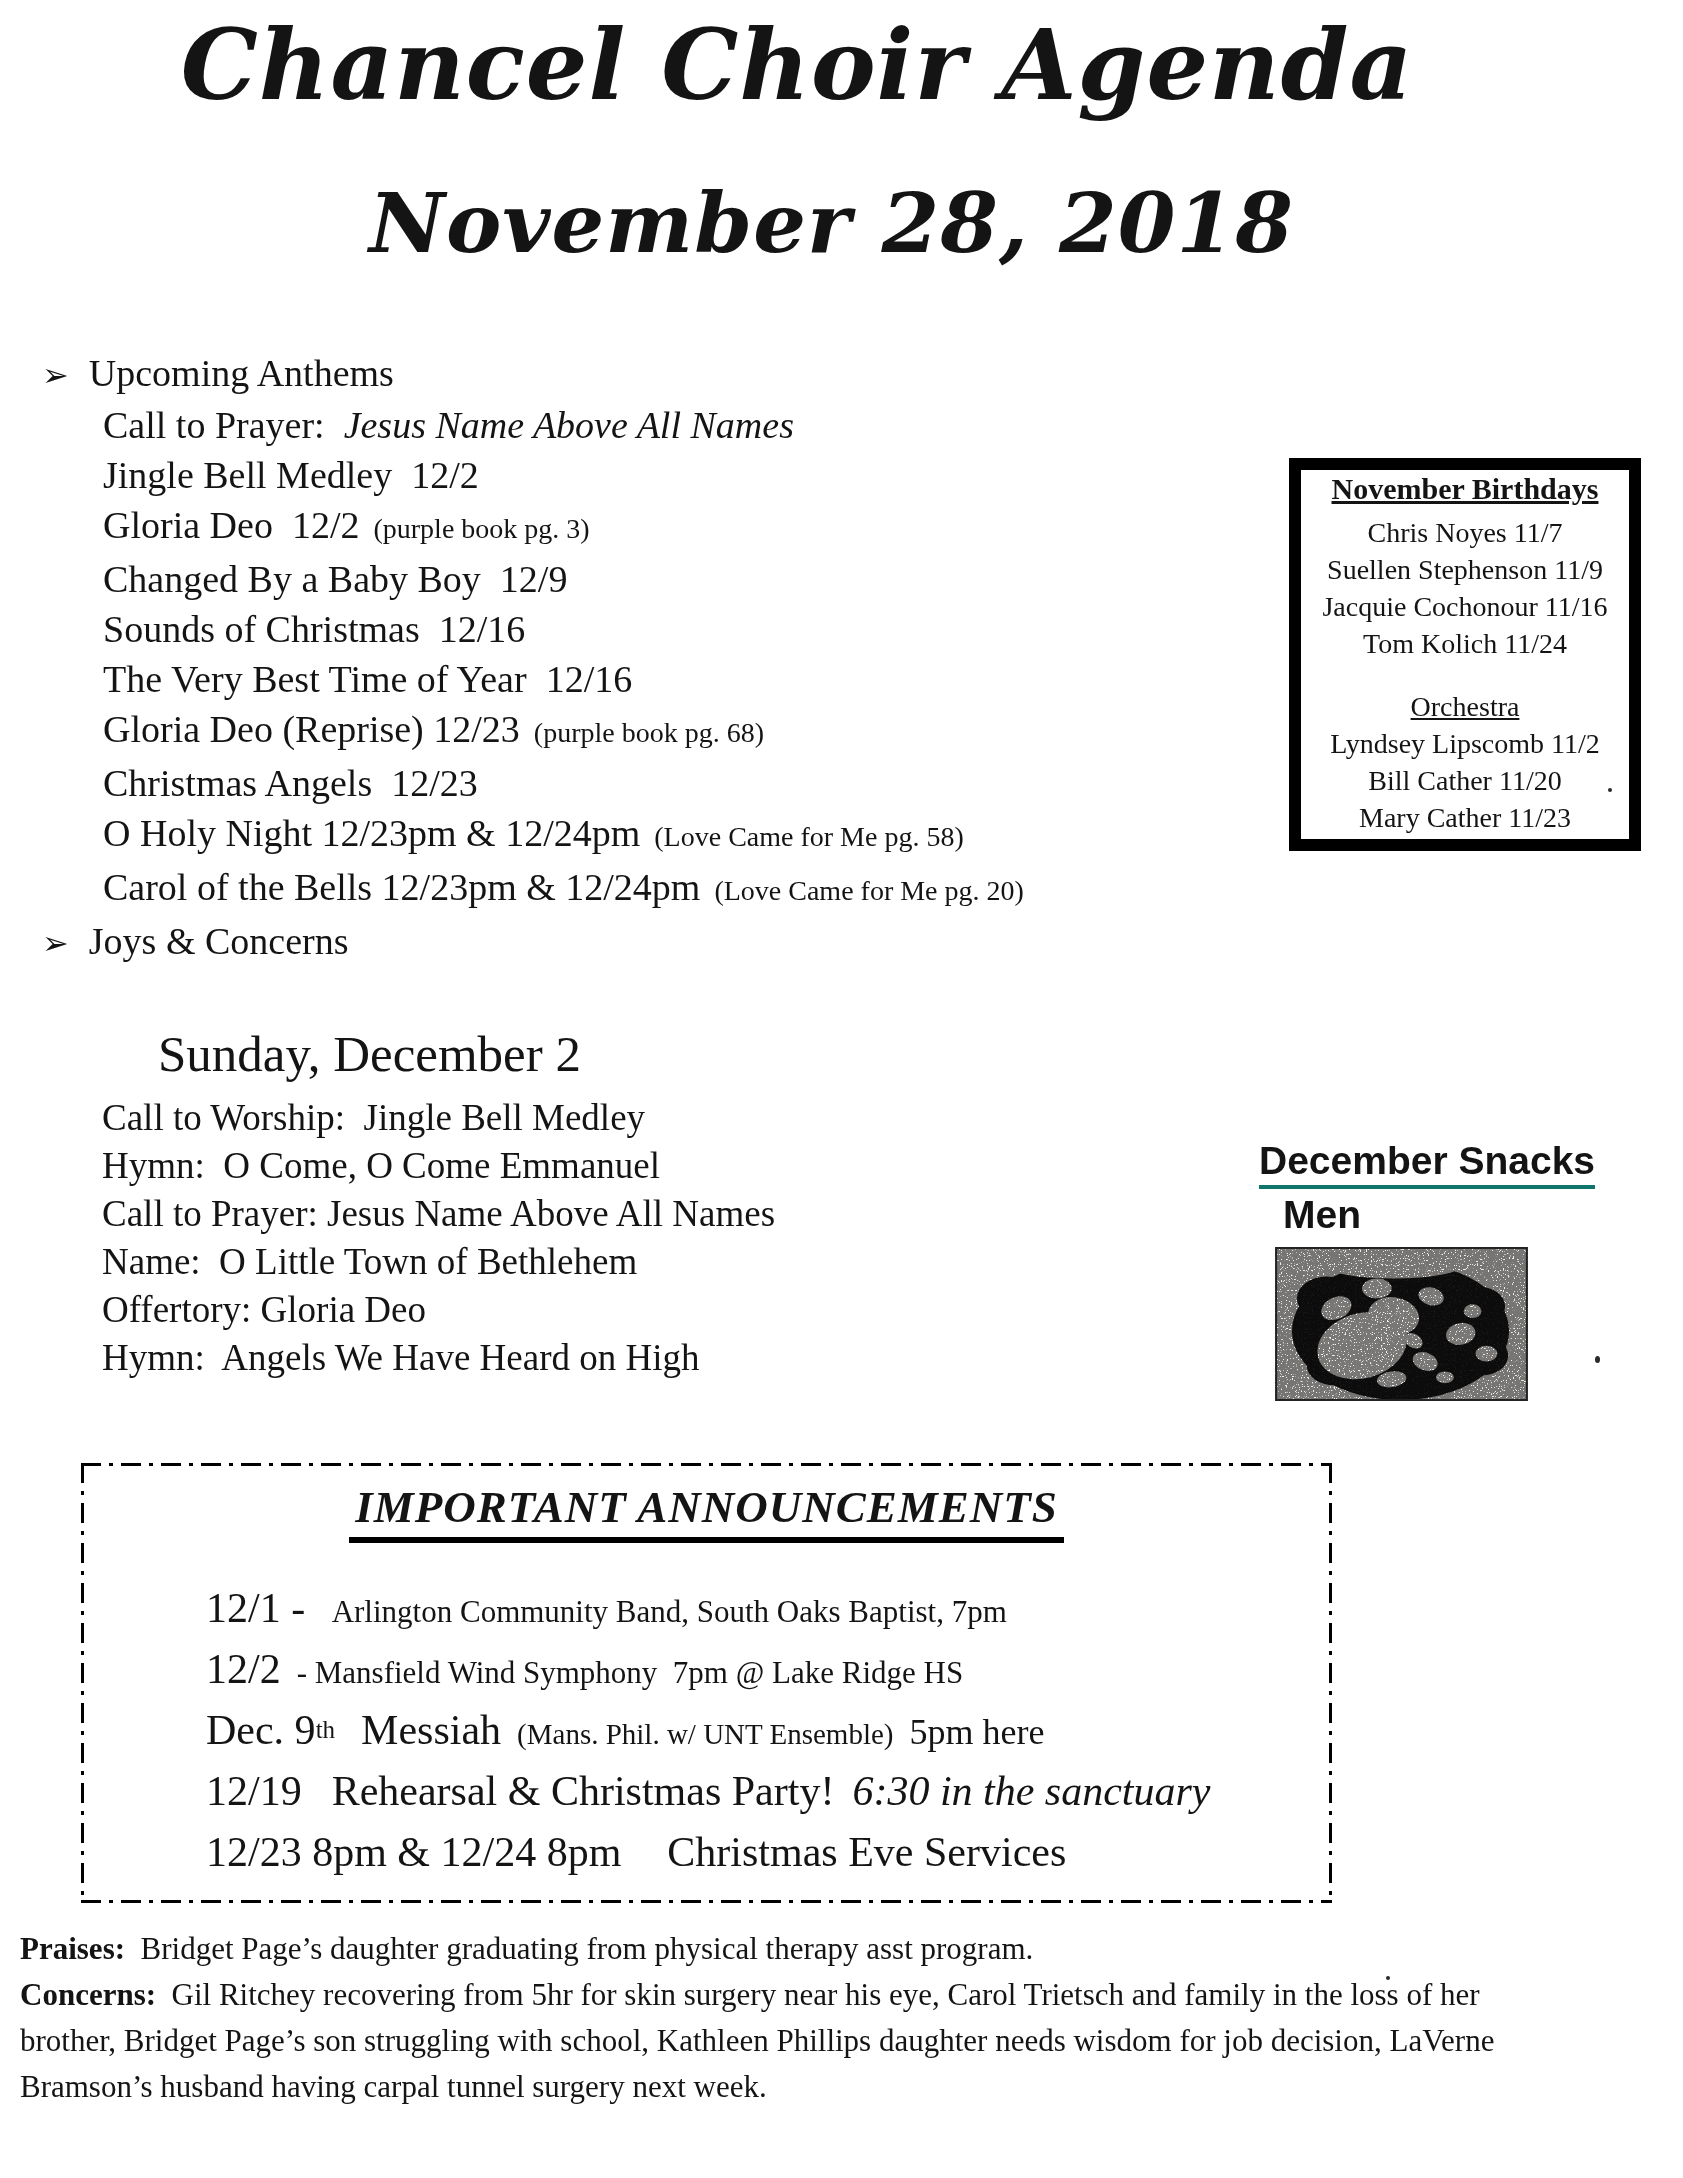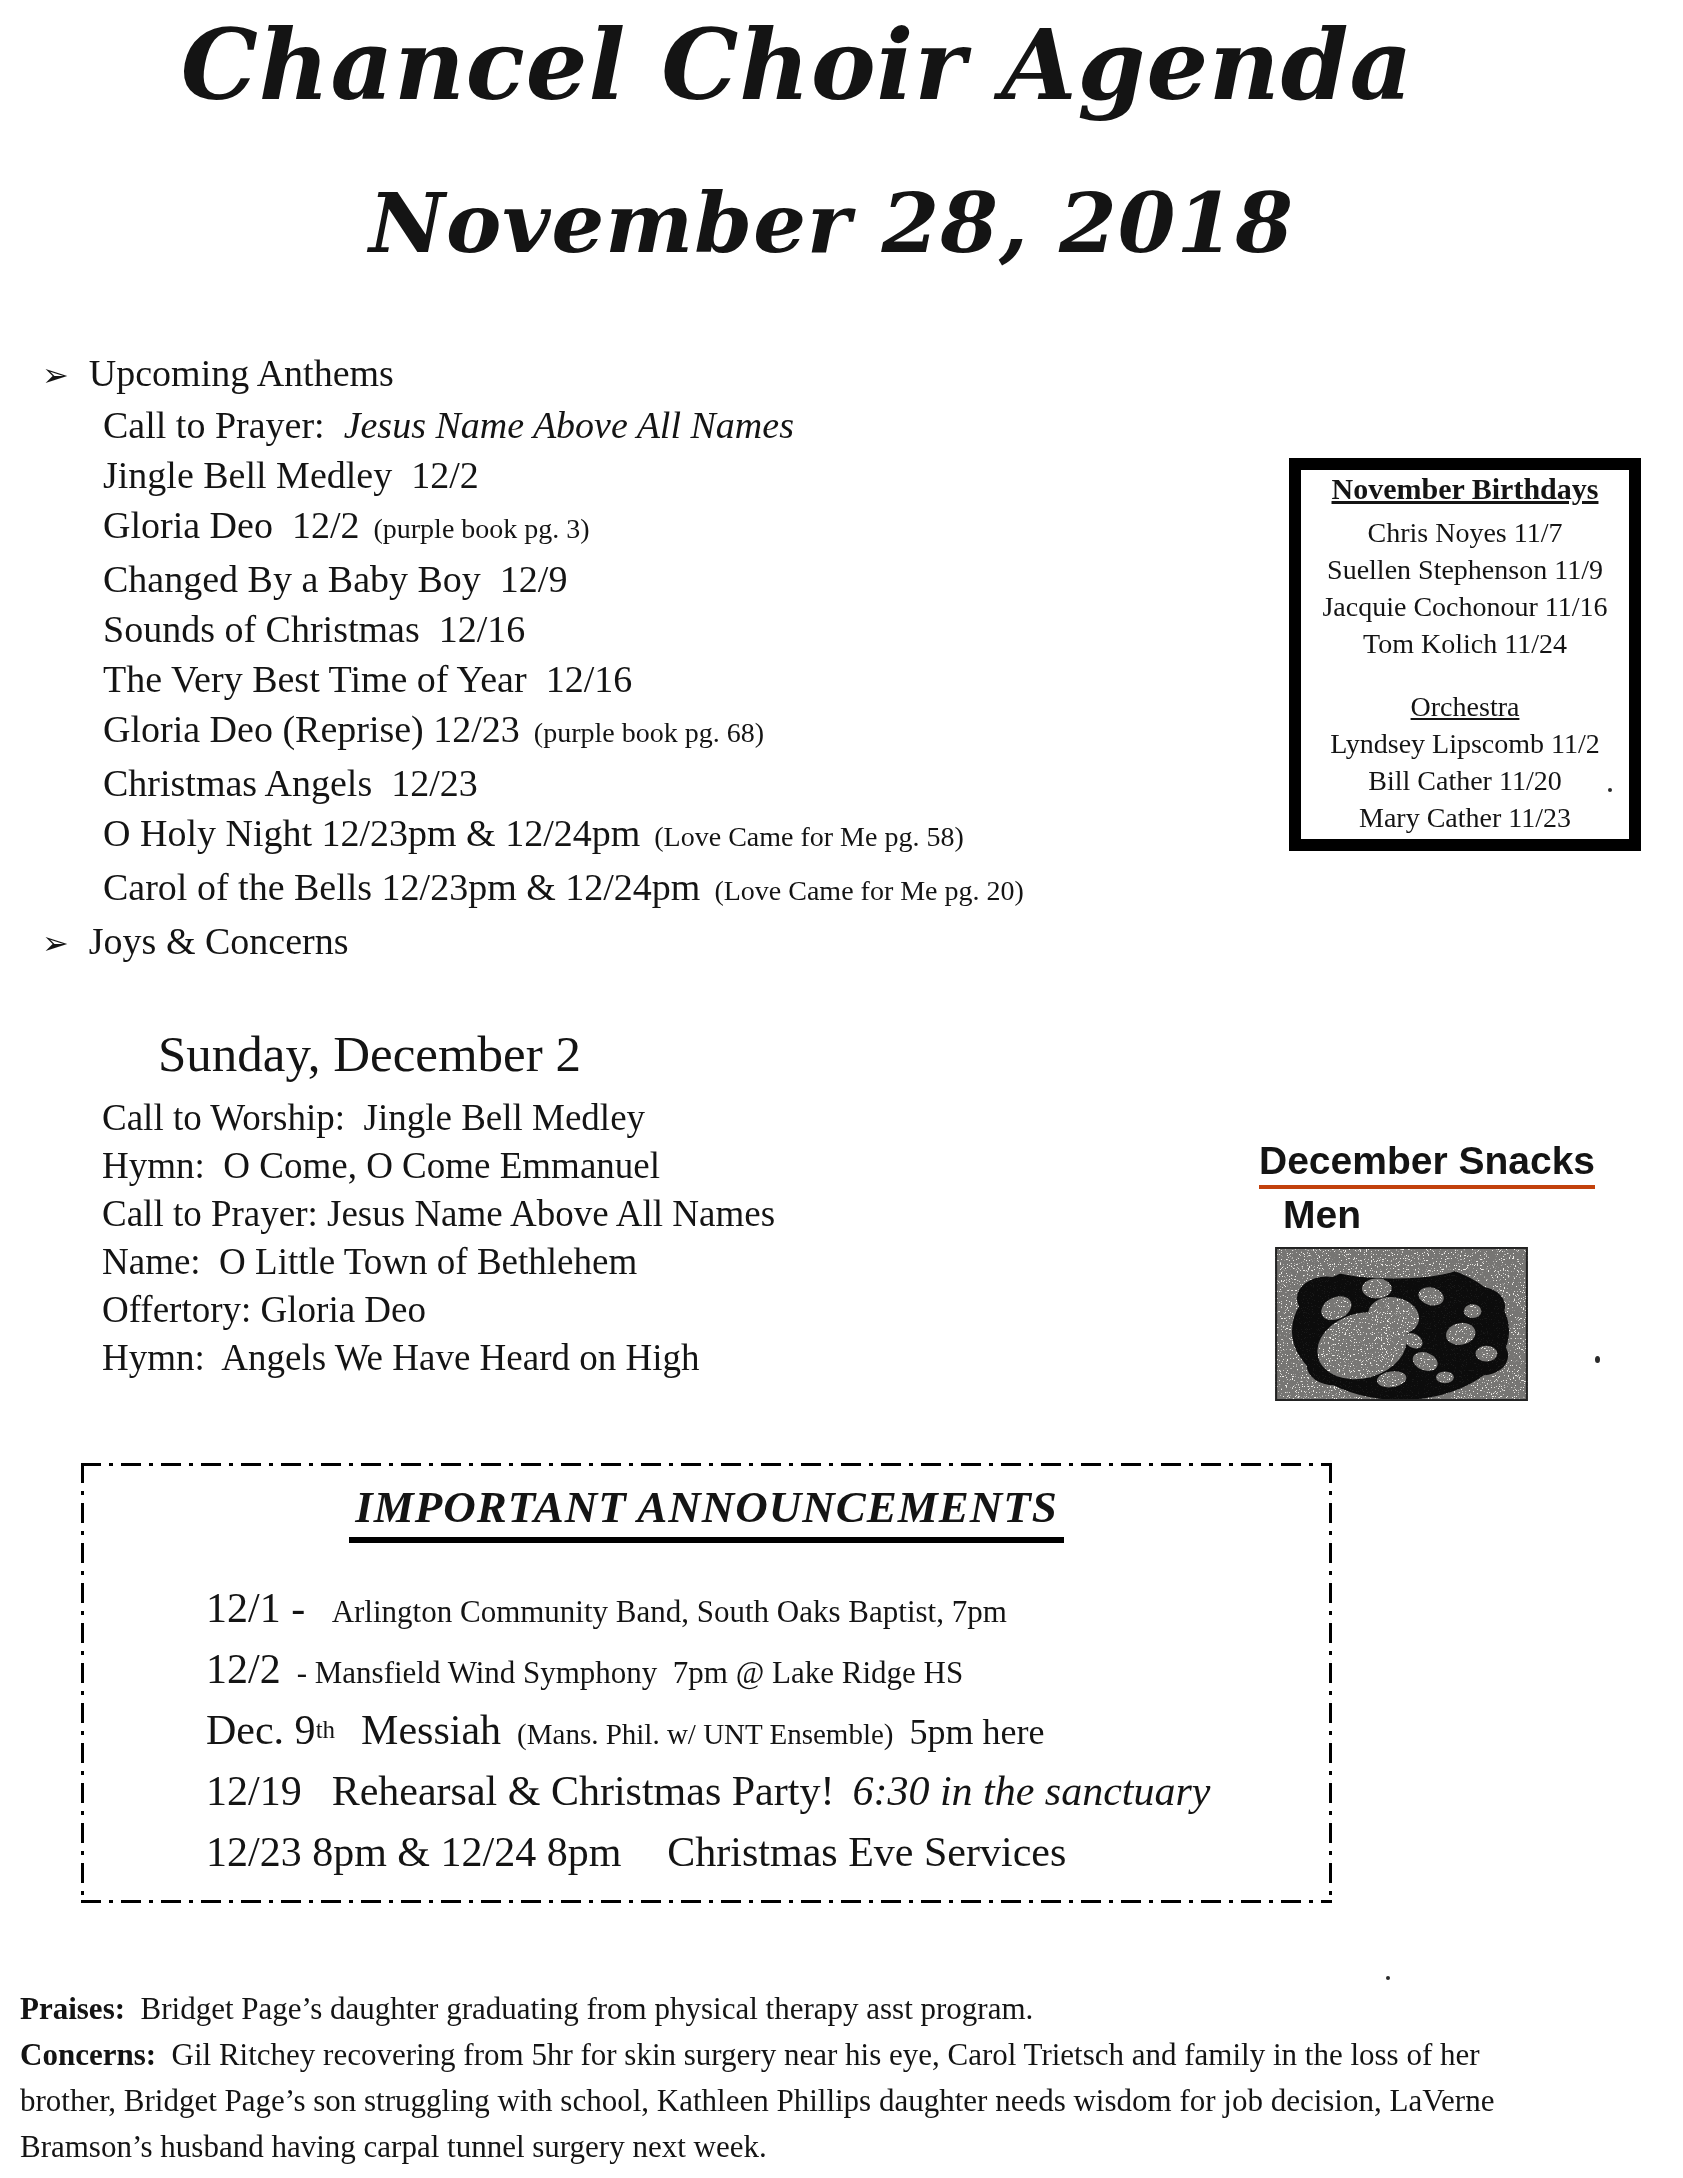--- a/index.html
+++ b/index.html
@@ -29,21 +29,21 @@
     font-size:28px;line-height:37px;
   }
   .bday-title{font-size:30px;font-weight:700;text-decoration:underline;margin-bottom:7px;}
   .orch-title{text-decoration:underline;margin-top:26px;}
   
   .sunday{position:absolute;left:102px;top:1030px;font-size:37px;line-height:48px;}
   .sun-head{font-size:51px;margin:0 0 16px 56px;}
   .s-line{white-space:pre;}
   
   .snacks{position:absolute;left:1259px;top:1139px;font-family:"Liberation Sans",sans-serif;}
-  .snack-title{display:inline-block;font-weight:700;font-size:39px;border-bottom:4px solid #c2410c;padding-bottom:2px;}
+  .snack-title{display:inline-block;font-weight:700;font-size:39px;border-bottom:4px solid #0f766e;padding-bottom:2px;}
   .snack-group{font-weight:700;font-size:39px;margin:4px 0 0 24px;}
   .snack-img{display:block;margin:10px 0 0 16px;}
   
   .annbox{position:absolute;left:81px;top:1463px;width:1251px;height:440px;}
   .edge{position:absolute;background-color:transparent;}
   .edge.h{left:0;right:0;height:3px;
     background-image:repeating-linear-gradient(90deg,#000 0 20px,transparent 20px 28px,#000 28px 32px,transparent 32px 40px);}
   .edge.v{top:0;bottom:0;width:3px;
     background-image:repeating-linear-gradient(180deg,#000 0 20px,transparent 20px 28px,#000 28px 32px,transparent 32px 40px);}
   .edge.t{top:0;} .edge.b{bottom:0;} .edge.l{left:0;} .edge.r{right:0;}
@@ -54,21 +54,21 @@
   }
   .ann-list{margin:18px 0 0 125px;}
   .ann-line{line-height:53px;white-space:pre;}
   .b42{font-size:42px;}
   .s31{font-size:31px;margin-left:16px;}
   .n29{font-size:29px;margin-left:16px;}
   .m36{font-size:36px;margin-left:16px;}
   .ml26{margin-left:26px;} .ml30{margin-left:30px;} .ml18{margin-left:18px;} .ml46{margin-left:46px;}
   .sup{font-size:25px;vertical-align:super;line-height:0;}
   
-  .footer{position:absolute;left:20px;top:1986px;width:1643px;font-size:31px;line-height:46px;}
+  .footer{position:absolute;left:20px;top:1926px;width:1643px;font-size:31px;line-height:46px;}
   .f-line{white-space:pre;}
   .f-label{font-weight:700;}
   
   .speck{position:absolute;background:#2a2a2a;border-radius:50%;}
   .sp1{left:1595px;top:1356px;width:5px;height:7px;}
   .sp2{left:1386px;top:1976px;width:4px;height:4px;}
   .sp3{left:1608px;top:788px;width:4px;height:4px;}
 </style>
 </head>
 <body>

